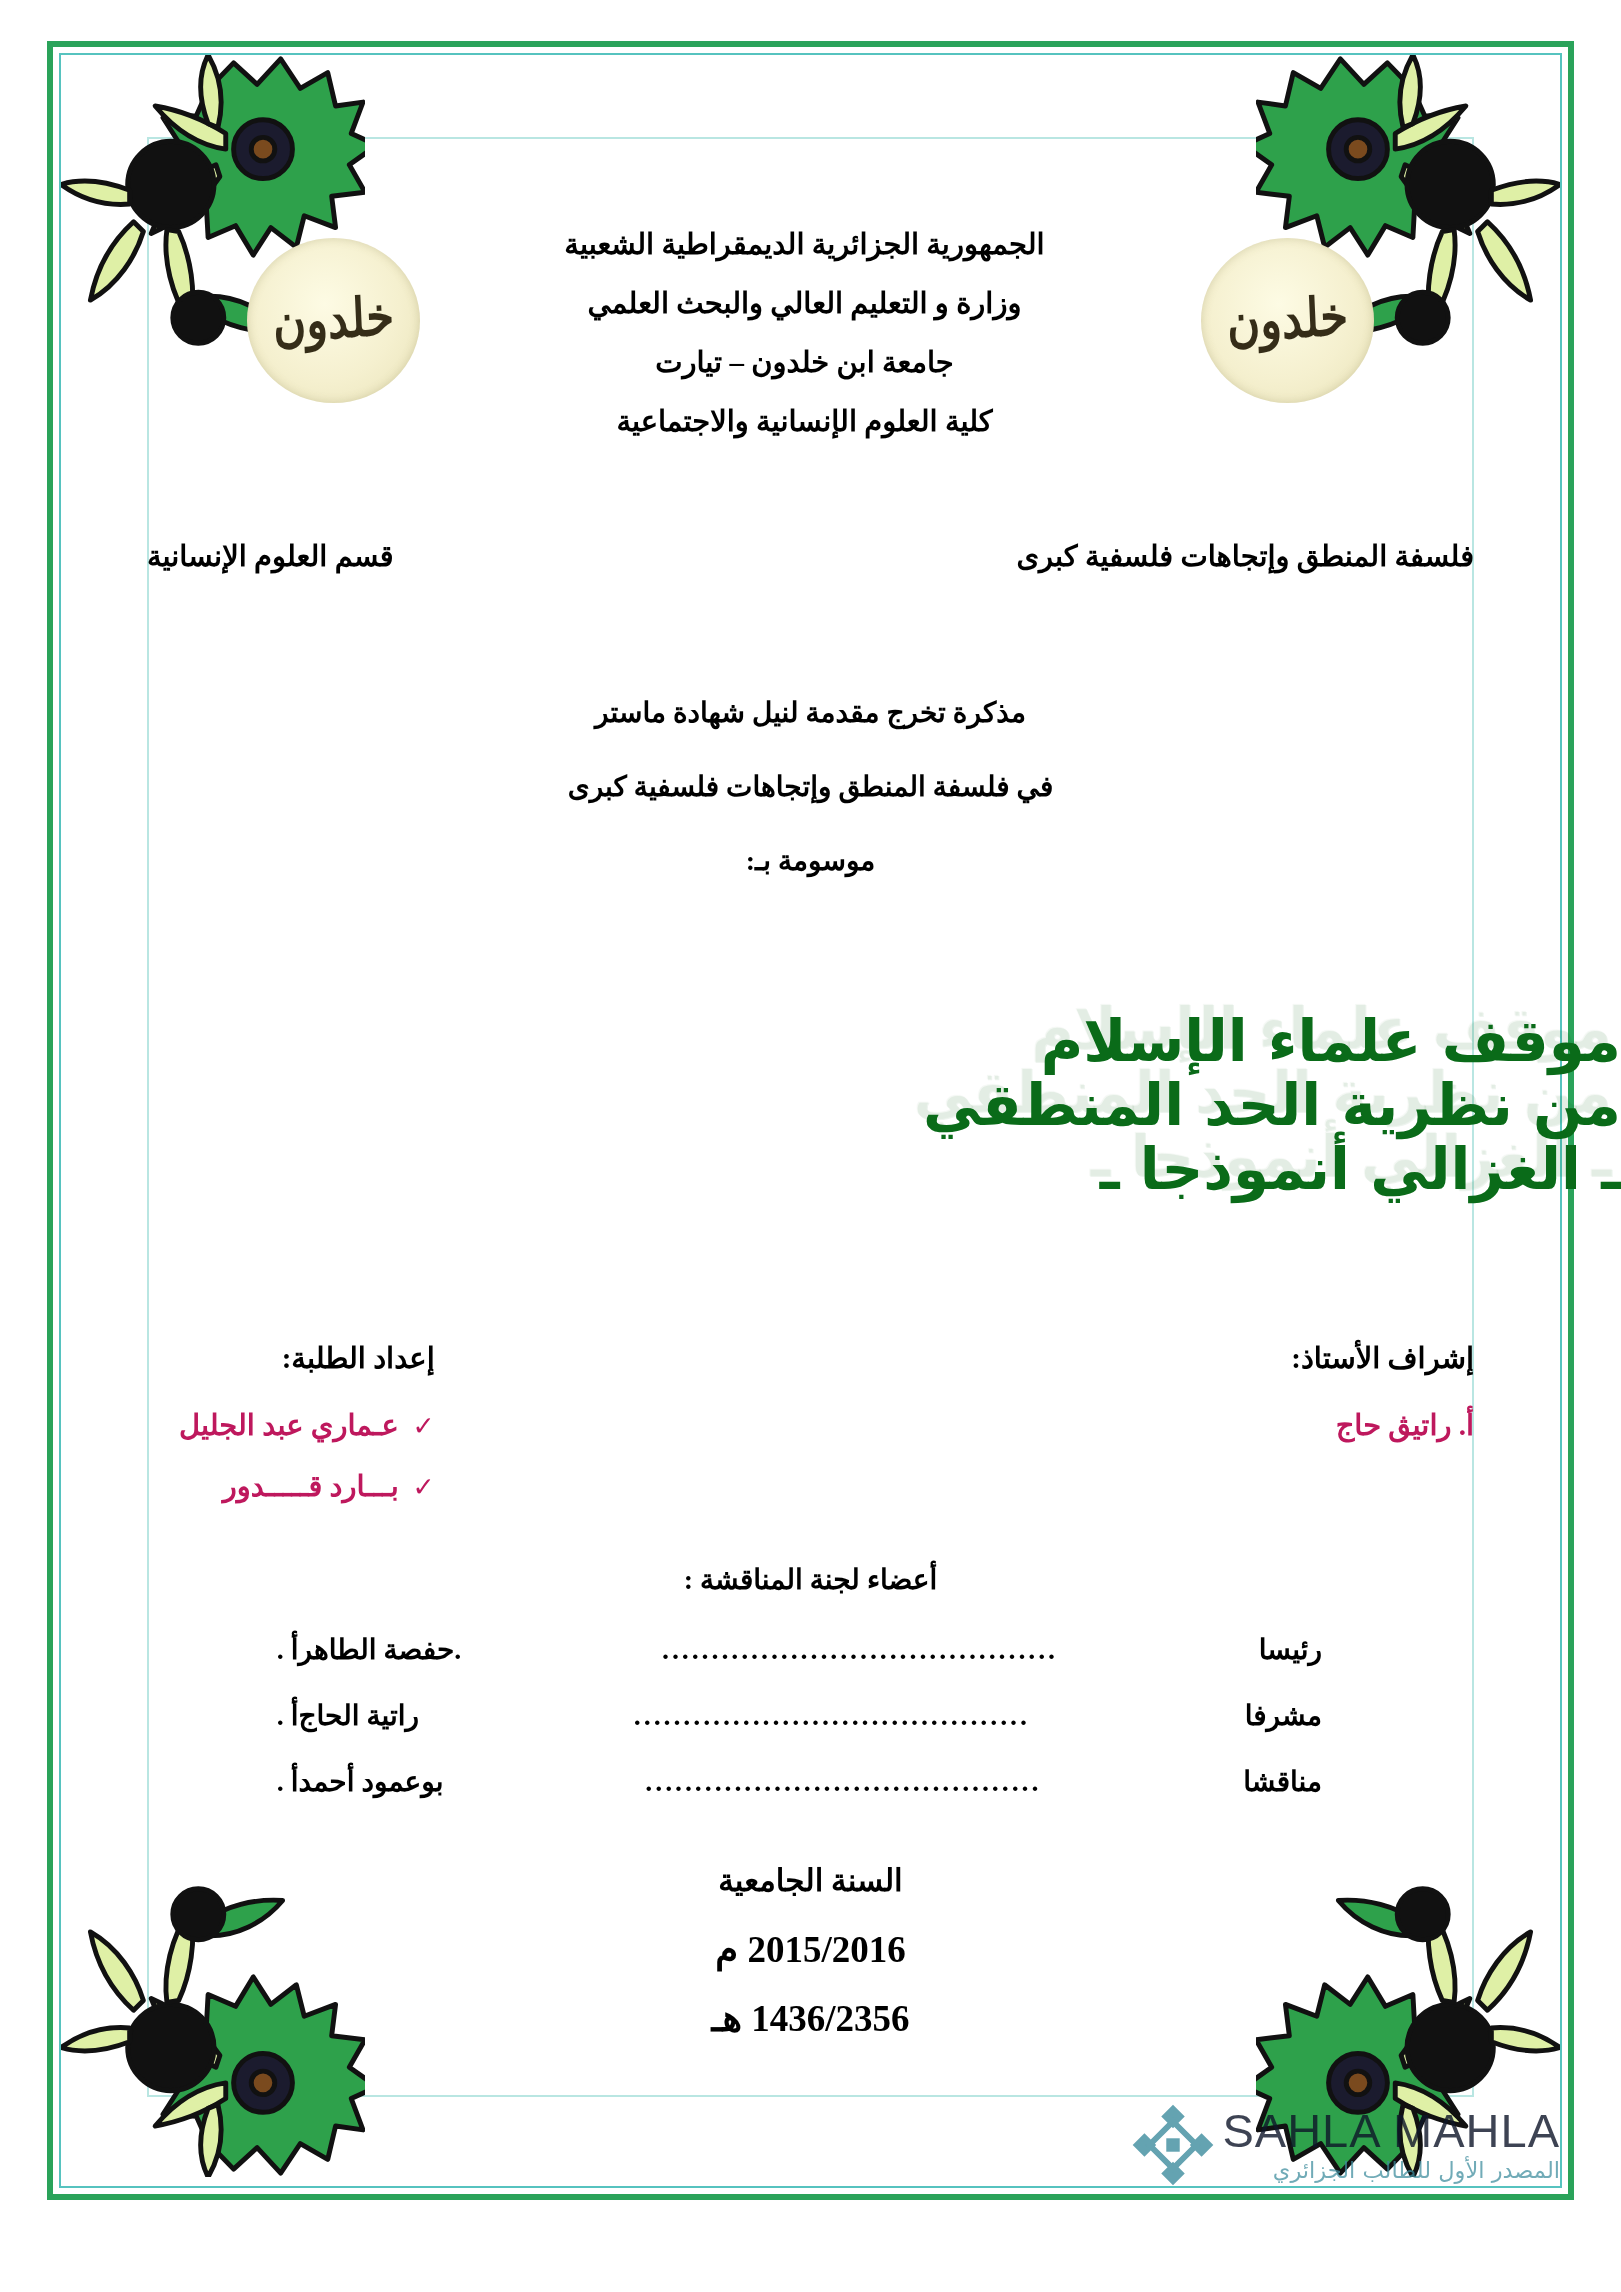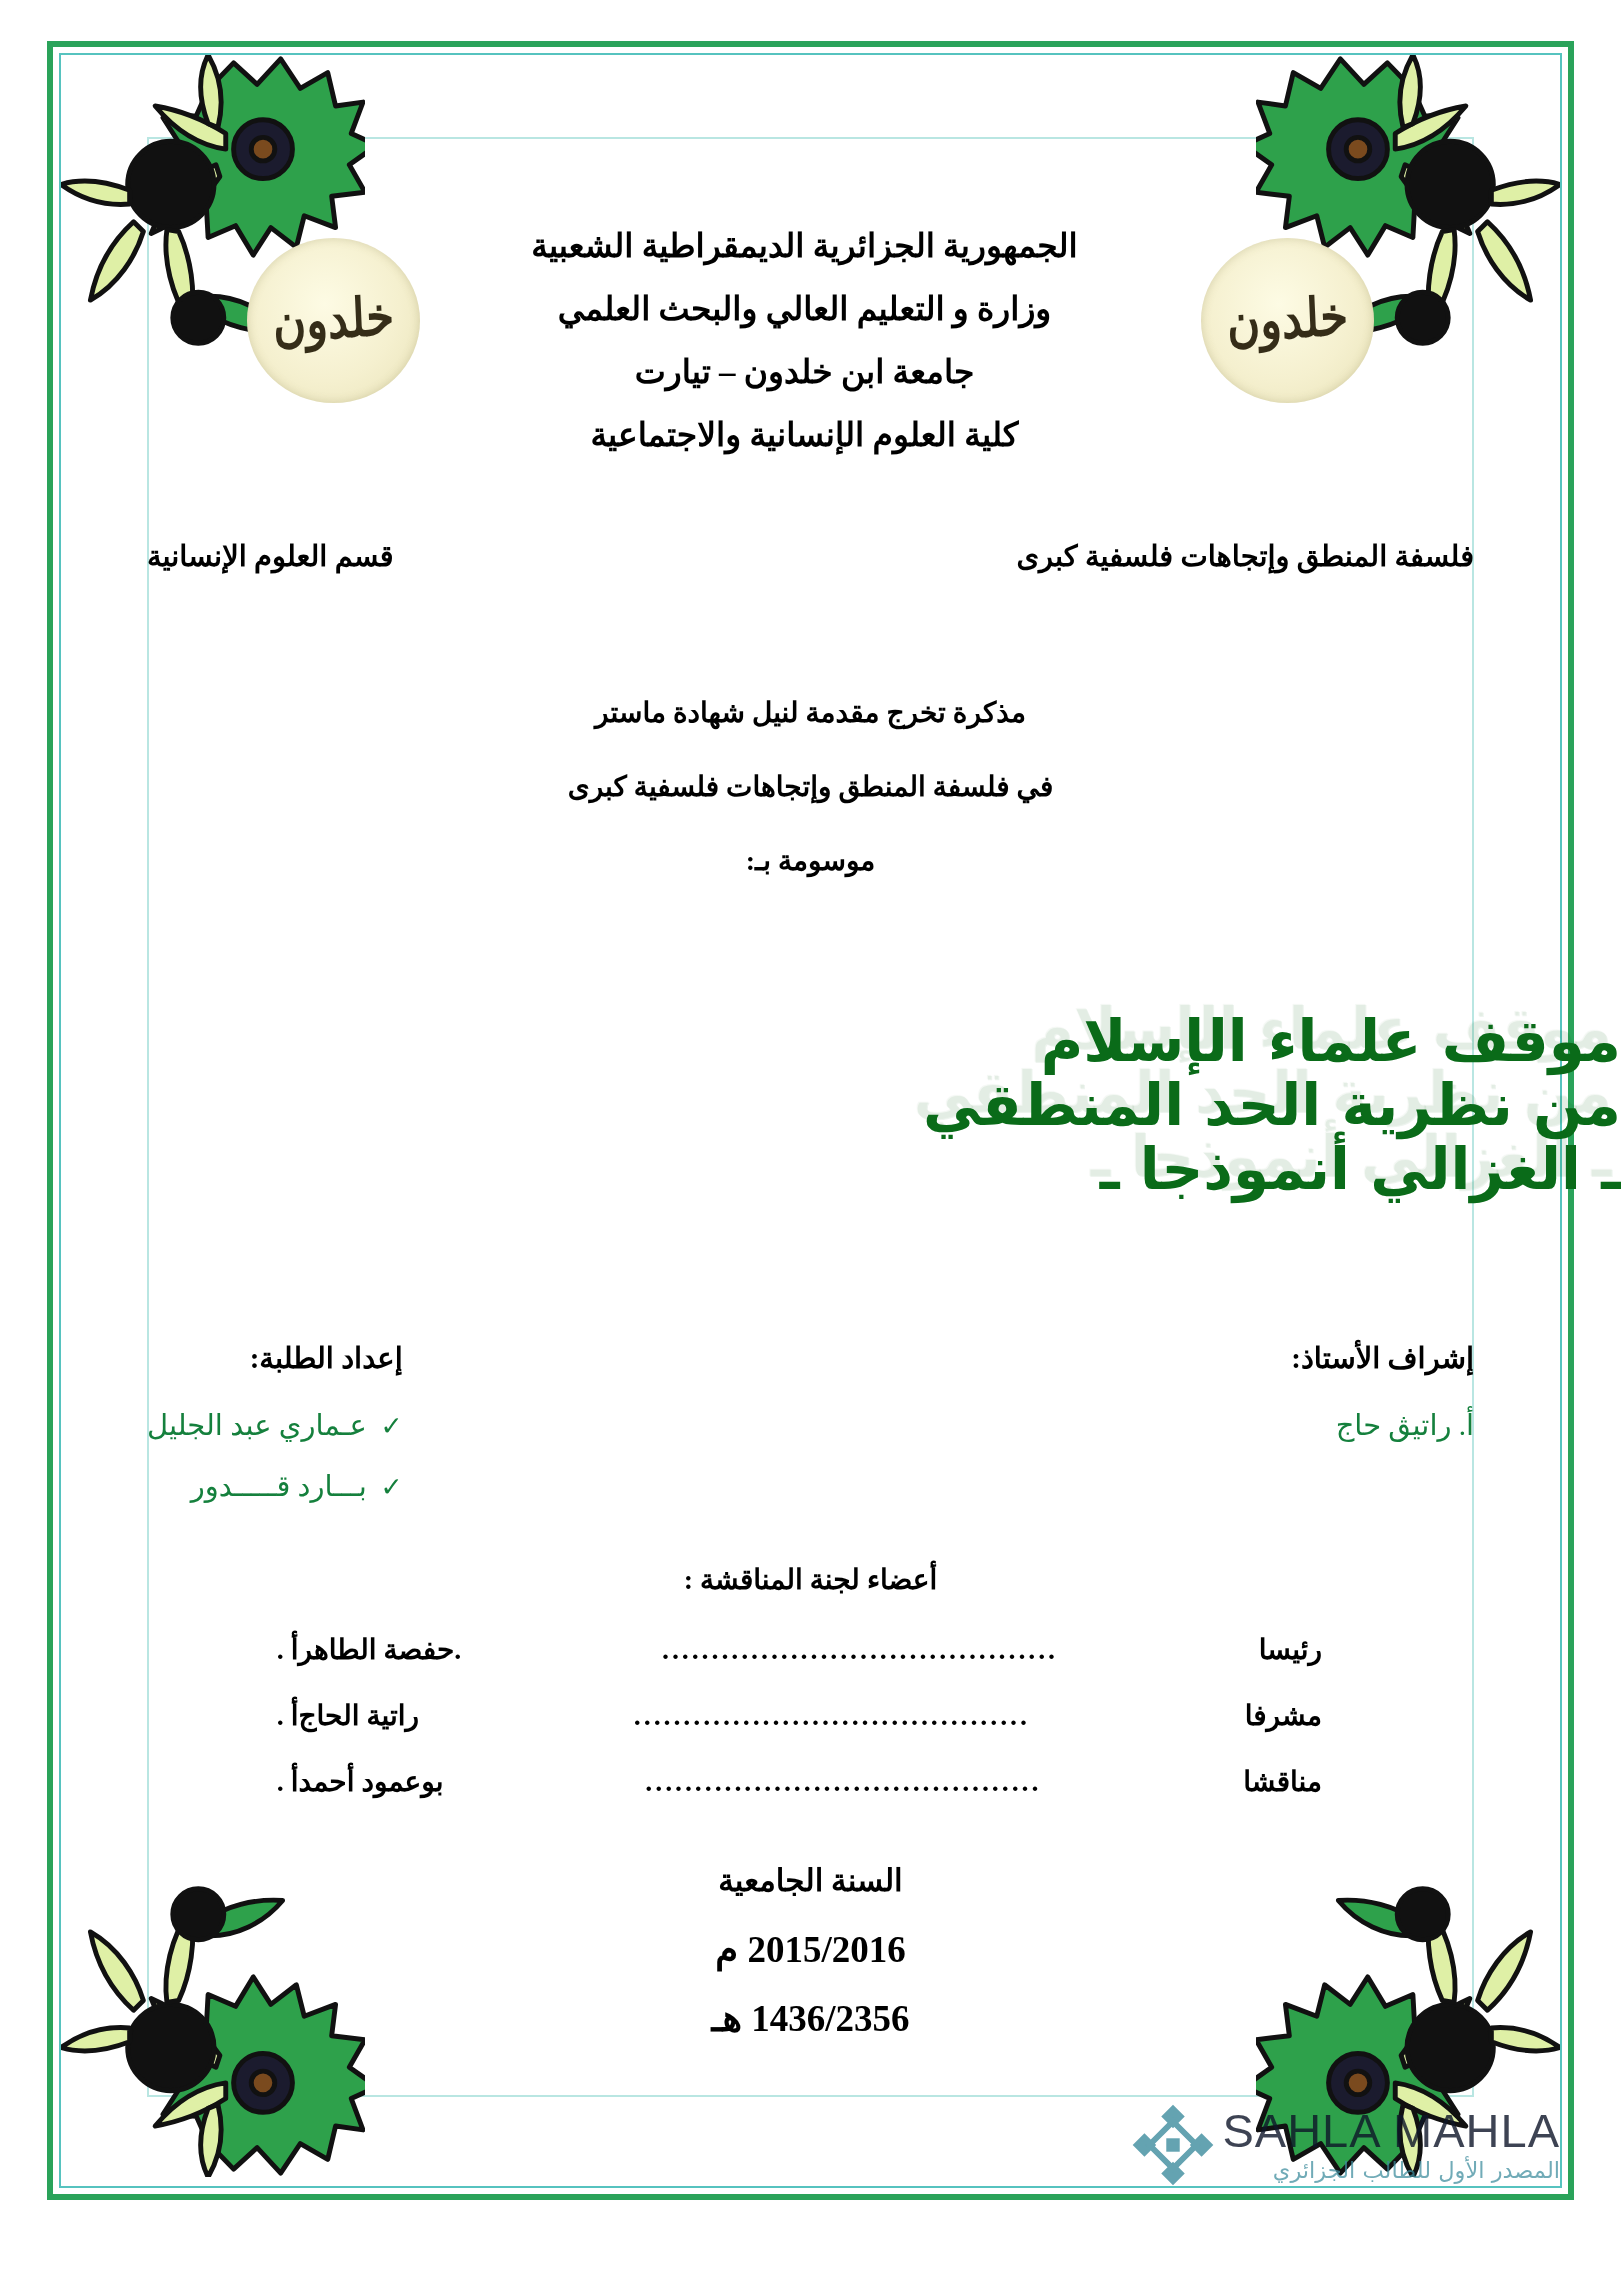--- a/index.html
+++ b/index.html
@@ -63,21 +63,21 @@
   .orn-br { right: 61px; bottom: 116px; transform: scale(-1,-1); }
 
   
   .header-block {
     position: absolute;
     left: 0; right: 0;
     top: 230px;
     text-align: center;
   }
   .header-line {
-    font-size: 33px;
+    font-size: 29px;
     font-weight: bold;
     line-height: 1.0;
     margin: 0 12px 30px 0;
     color: #000;
     letter-spacing: 0.3px;
   }
 
   .seal {
     position: absolute;
     width: 173px;
@@ -174,24 +174,25 @@
   .people-col.left  { margin-left: 29px;  text-align: right;}
   .people-head {
     font-size: 29px;
     font-weight: bold;
     margin-bottom: 33px;
     color: #000;
     padding-left: 28px;
   }
   .people-name {
     font-size: 29px;
-    font-weight: normal;
+    font-weight: bold;
     margin-bottom: 27.4px;
-    color: #15803d;
+    color: #be185d;
     white-space: nowrap;
+    margin-left: 32px;
   }
   .check {
     font-family: "DejaVu Sans", sans-serif;
     font-size: 26.5px;
     margin-right: 0;
     margin-left: 13.7px;
     display: inline-block;
   }
 
   

